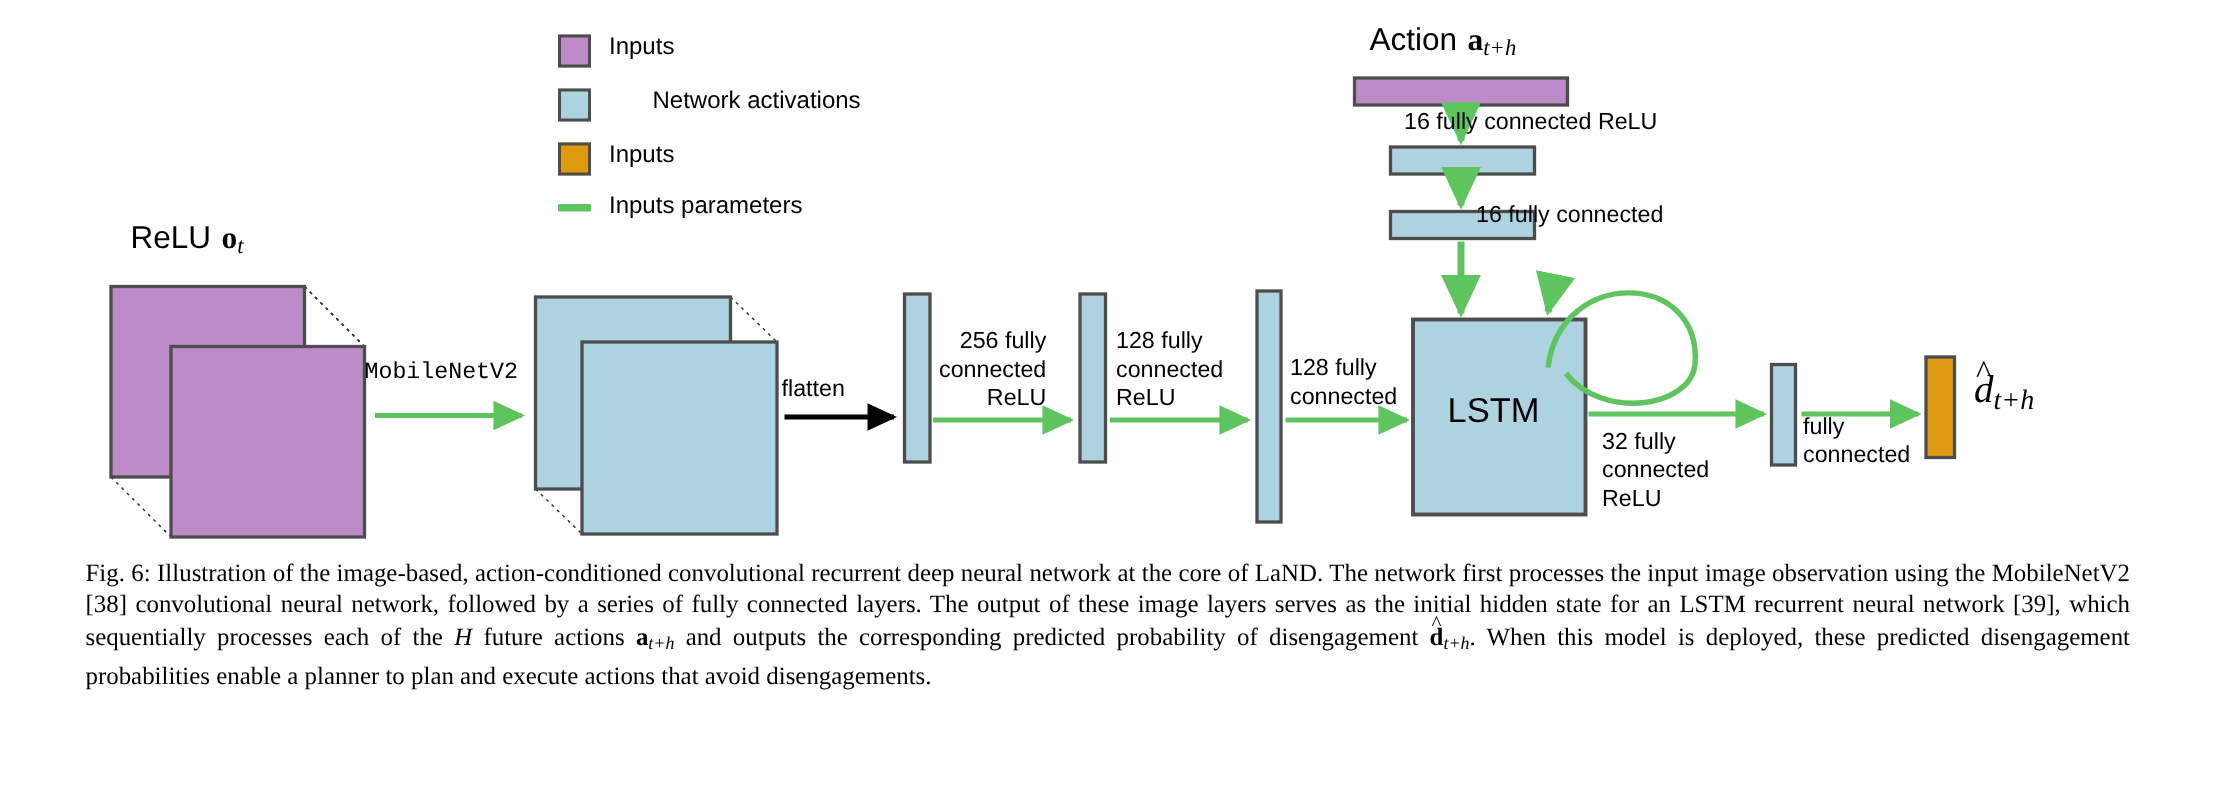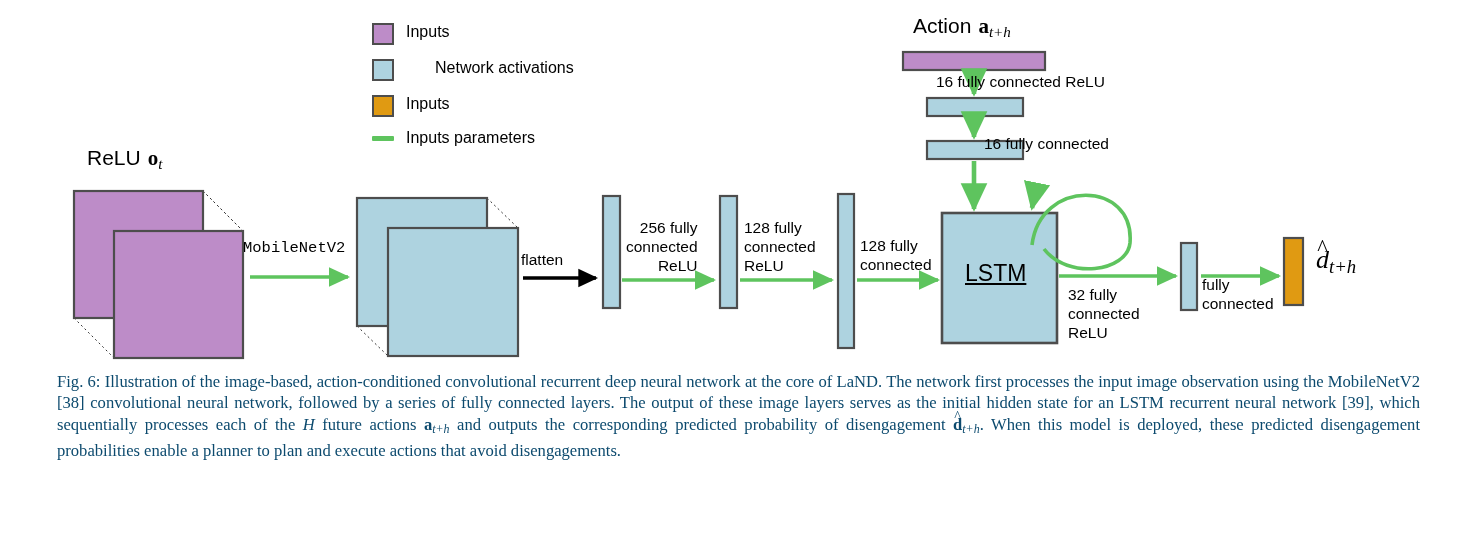--- a/index.html
+++ b/index.html
@@ -41,21 +41,20 @@
   .lbl.big {
     font-size: 21px;
     line-height: 24px;
   }
   .lbl.legend-txt {
     font-size: 16px;
     line-height: 19px;
   }
   .lbl.lstm-txt {
     font-size: 23px;
-    text-decoration: underline;
   }
   .sub {
     font-family: "Liberation Serif", serif;
     font-style: italic;
     font-size: 0.72em;
     vertical-align: -0.25em;
   }
   .mathbf {
     font-family: "Liberation Serif", serif;
     font-weight: bold;
@@ -96,21 +95,21 @@
   #caption {
     position: absolute;
     left: 57px;
     top: 371px;
     width: 1363px;
     font-family: "Liberation Serif", serif;
     font-size: 16.6px;
     line-height: 21.3px;
     text-align: justify;
     text-justify: inter-word;
-    color: #0c4a6e;
+    color: #000000;
   }
   #caption .cap-math {
     font-family: "Liberation Serif", serif;
     font-style: italic;
   }
   #caption .cap-bf {
     font-weight: bold;
     font-style: normal;
   }
 </style>

